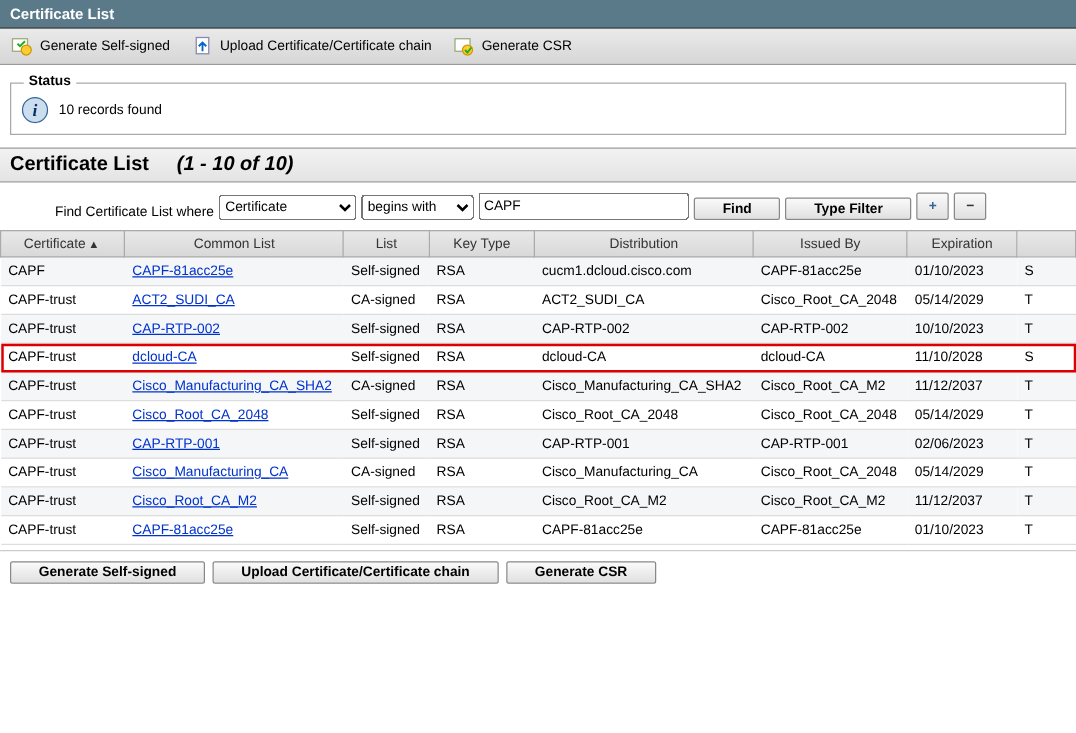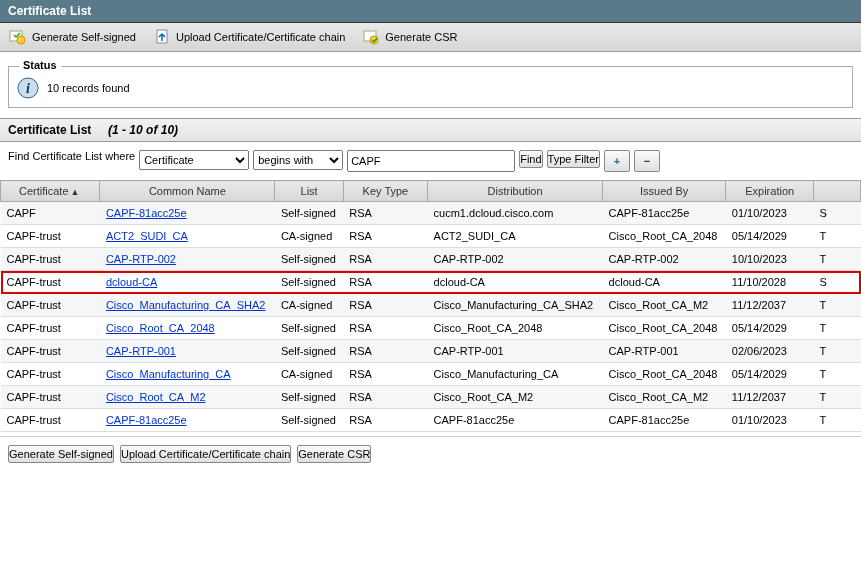--- a/index.html
+++ b/index.html
@@ -57,42 +57,44 @@
   }
   .info-icon {
     width: 22px;
     height: 22px;
   }
   .section-header {
     background: linear-gradient(#f2f2f2, #e4e4e4);
     border-top: 1px solid #999;
     border-bottom: 1px solid #999;
     padding: 4px 8px;
-    font-size: 12px;
+    font-size: 16px;
   }
   .section-header b { font-weight: bold; }
   .filter-row {
     padding: 8px;
     display: flex;
-    align-items: flex-start;
+    align-items: flex-end;
     gap: 4px;
     flex-wrap: wrap;
+    margin-left: 36px;
   }
   select, input[type="text"], button {
     font-family: inherit;
     font-size: 11px;
   }
   select { height: 20px; }
   input[type="text"] { height: 16px; padding: 1px 2px; }
   button.btn {
     background: linear-gradient(#fafafa, #e0e0e0);
     border: 1px solid #888;
     border-radius: 2px;
-    padding: 2px 0;
+    padding: 2px 22px;
     cursor: pointer;
+    font-weight: bold;
   }
   .icon-btn {
     width: 24px;
     height: 20px;
     background: linear-gradient(#fafafa, #e0e0e0);
     border: 1px solid #888;
     border-radius: 2px;
     display: inline-flex;
     align-items: center;
     justify-content: center;
@@ -202,21 +204,21 @@
   </span>
   <span class="icon-btn" title="remove">
     <span style="color:#333">−</span>
   </span>
 </div>
 
 <table class="data">
   <thead>
       <tr id="thead-row">
         <th style="text-align: left;">Certificate<span class="sort-ind">▲</span></th>
-        <th>Common Name</th>
+        <th>Common List</th>
         <th>List</th>
         <th>Key Type</th>
         <th>Distribution</th>
         <th>Issued By</th>
         <th>Expiration</th>
         <th class="col-last"></th>
       </tr>
     </thead>
   <tbody id="tbody">
       <tr>

